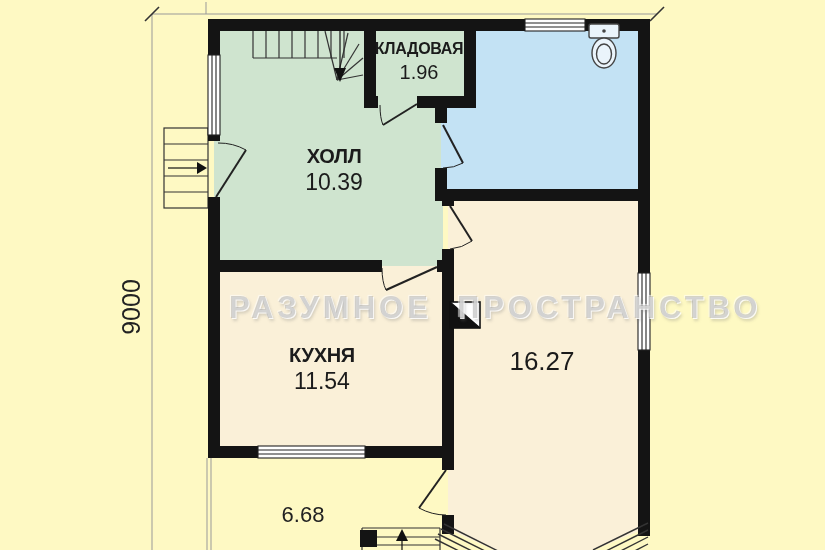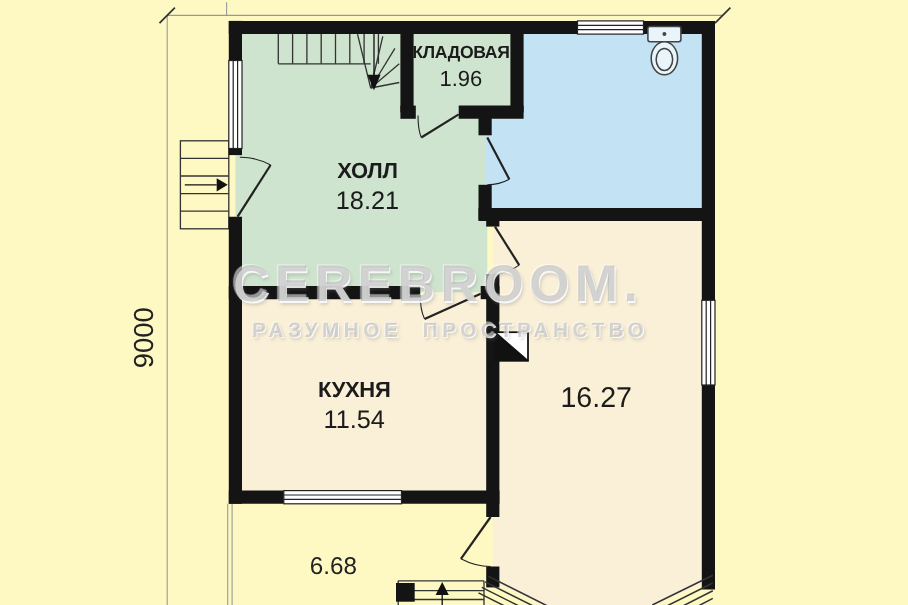--- a/index.html
+++ b/index.html
@@ -27,21 +27,21 @@
     left:101px;top:293px;width:60px;height:28px;line-height:28px;
     transform:rotate(-90deg);transform-origin:center center;
   }
   .dim-terrace{left:268px;top:502px;width:70px;font-size:22px;}
   .wm{
     position:absolute;white-space:pre;pointer-events:none;font-weight:700;
     color:rgba(120,120,120,0.30);
     text-shadow:1px 1px 0 rgba(255,255,255,0.85), 2px 3px 3px rgba(120,120,120,0.28), -1px -1px 1px rgba(255,255,255,0.6);
   }
   .wm-title{left:211px;top:230px;font-size:47px;letter-spacing:5px;}
-  .wm-sub{left:229px;top:290px;font-size:19px;letter-spacing:4px;}
+  .wm-sub{left:229px;top:290px;font-size:31px;letter-spacing:4px;}
 </style>
 </head>
 <body>
 
 <div id="stage">
 
   <svg id="plan-svg" width="825" height="550" viewBox="0 0 825 550">
 
     <g>
       <path d="M214,24 L470,24 L470,102 L443,102 L443,266 L214,266 Z" fill="#cfe4cf"></path>
@@ -213,32 +213,31 @@
   </svg>
 
   <div class="room-label lbl-sm" style="left:359px;top:40px;width:120px;">
     <div class="room-name">КЛАДОВАЯ</div>
     <div class="room-area">1.96</div>
   </div>
 
 
   <div class="room-label lbl-lg" style="left:274px;top:145px;width:120px;">
     <div class="room-name">ХОЛЛ</div>
-    <div class="room-area">18.21</div>
+    <div class="room-area">10.39</div>
   </div>
 
   <div class="room-label lbl-lg" style="left:262px;top:344px;width:120px;">
     <div class="room-name">КУХНЯ</div>
     <div class="room-area">11.54</div>
   </div>
 
   <div class="room-label lbl-md" style="left:482px;top:344px;width:120px;">
     <div class="room-area">16.27</div>
   </div>
 
   <div class="dim-label dim-vertical">9000</div>
 
   <div class="dim-label dim-terrace">6.68</div>
 
-  <div class="wm wm-title">CEREBROOM.</div>
   <div class="wm wm-sub">РАЗУМНОЕ  ПРОСТРАНСТВО</div>
 
 </div>
 
 </body></html>

